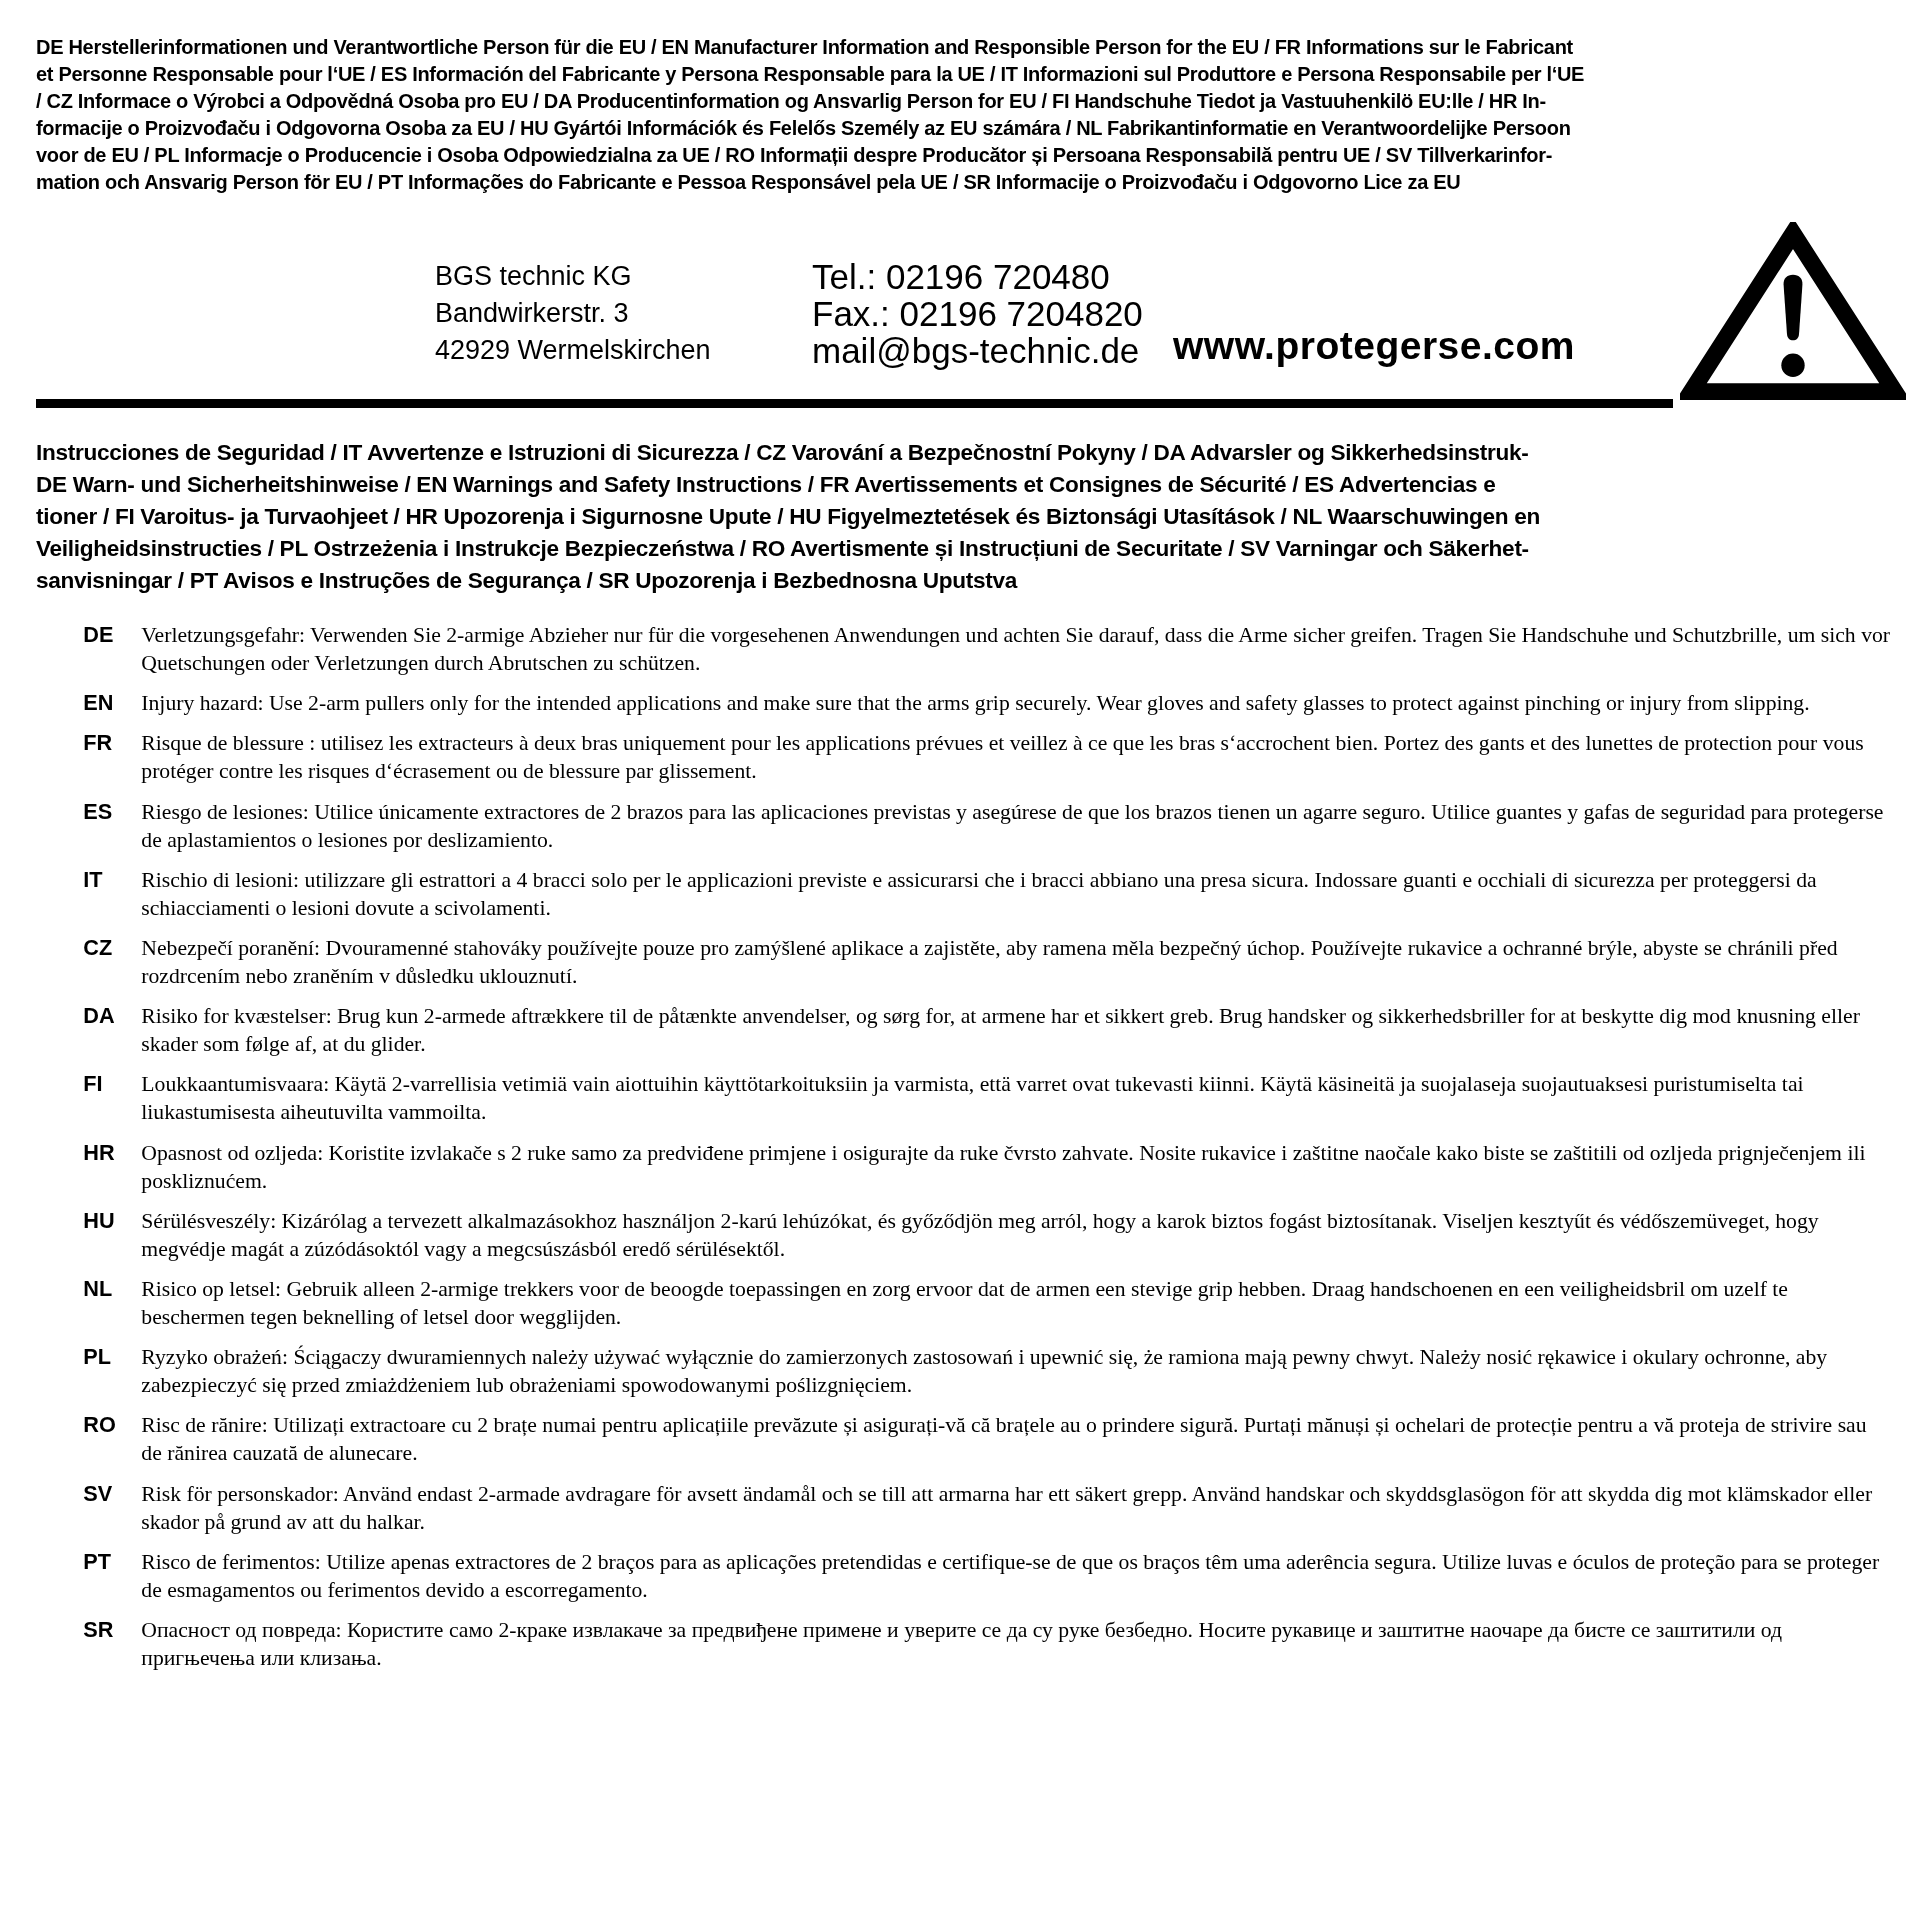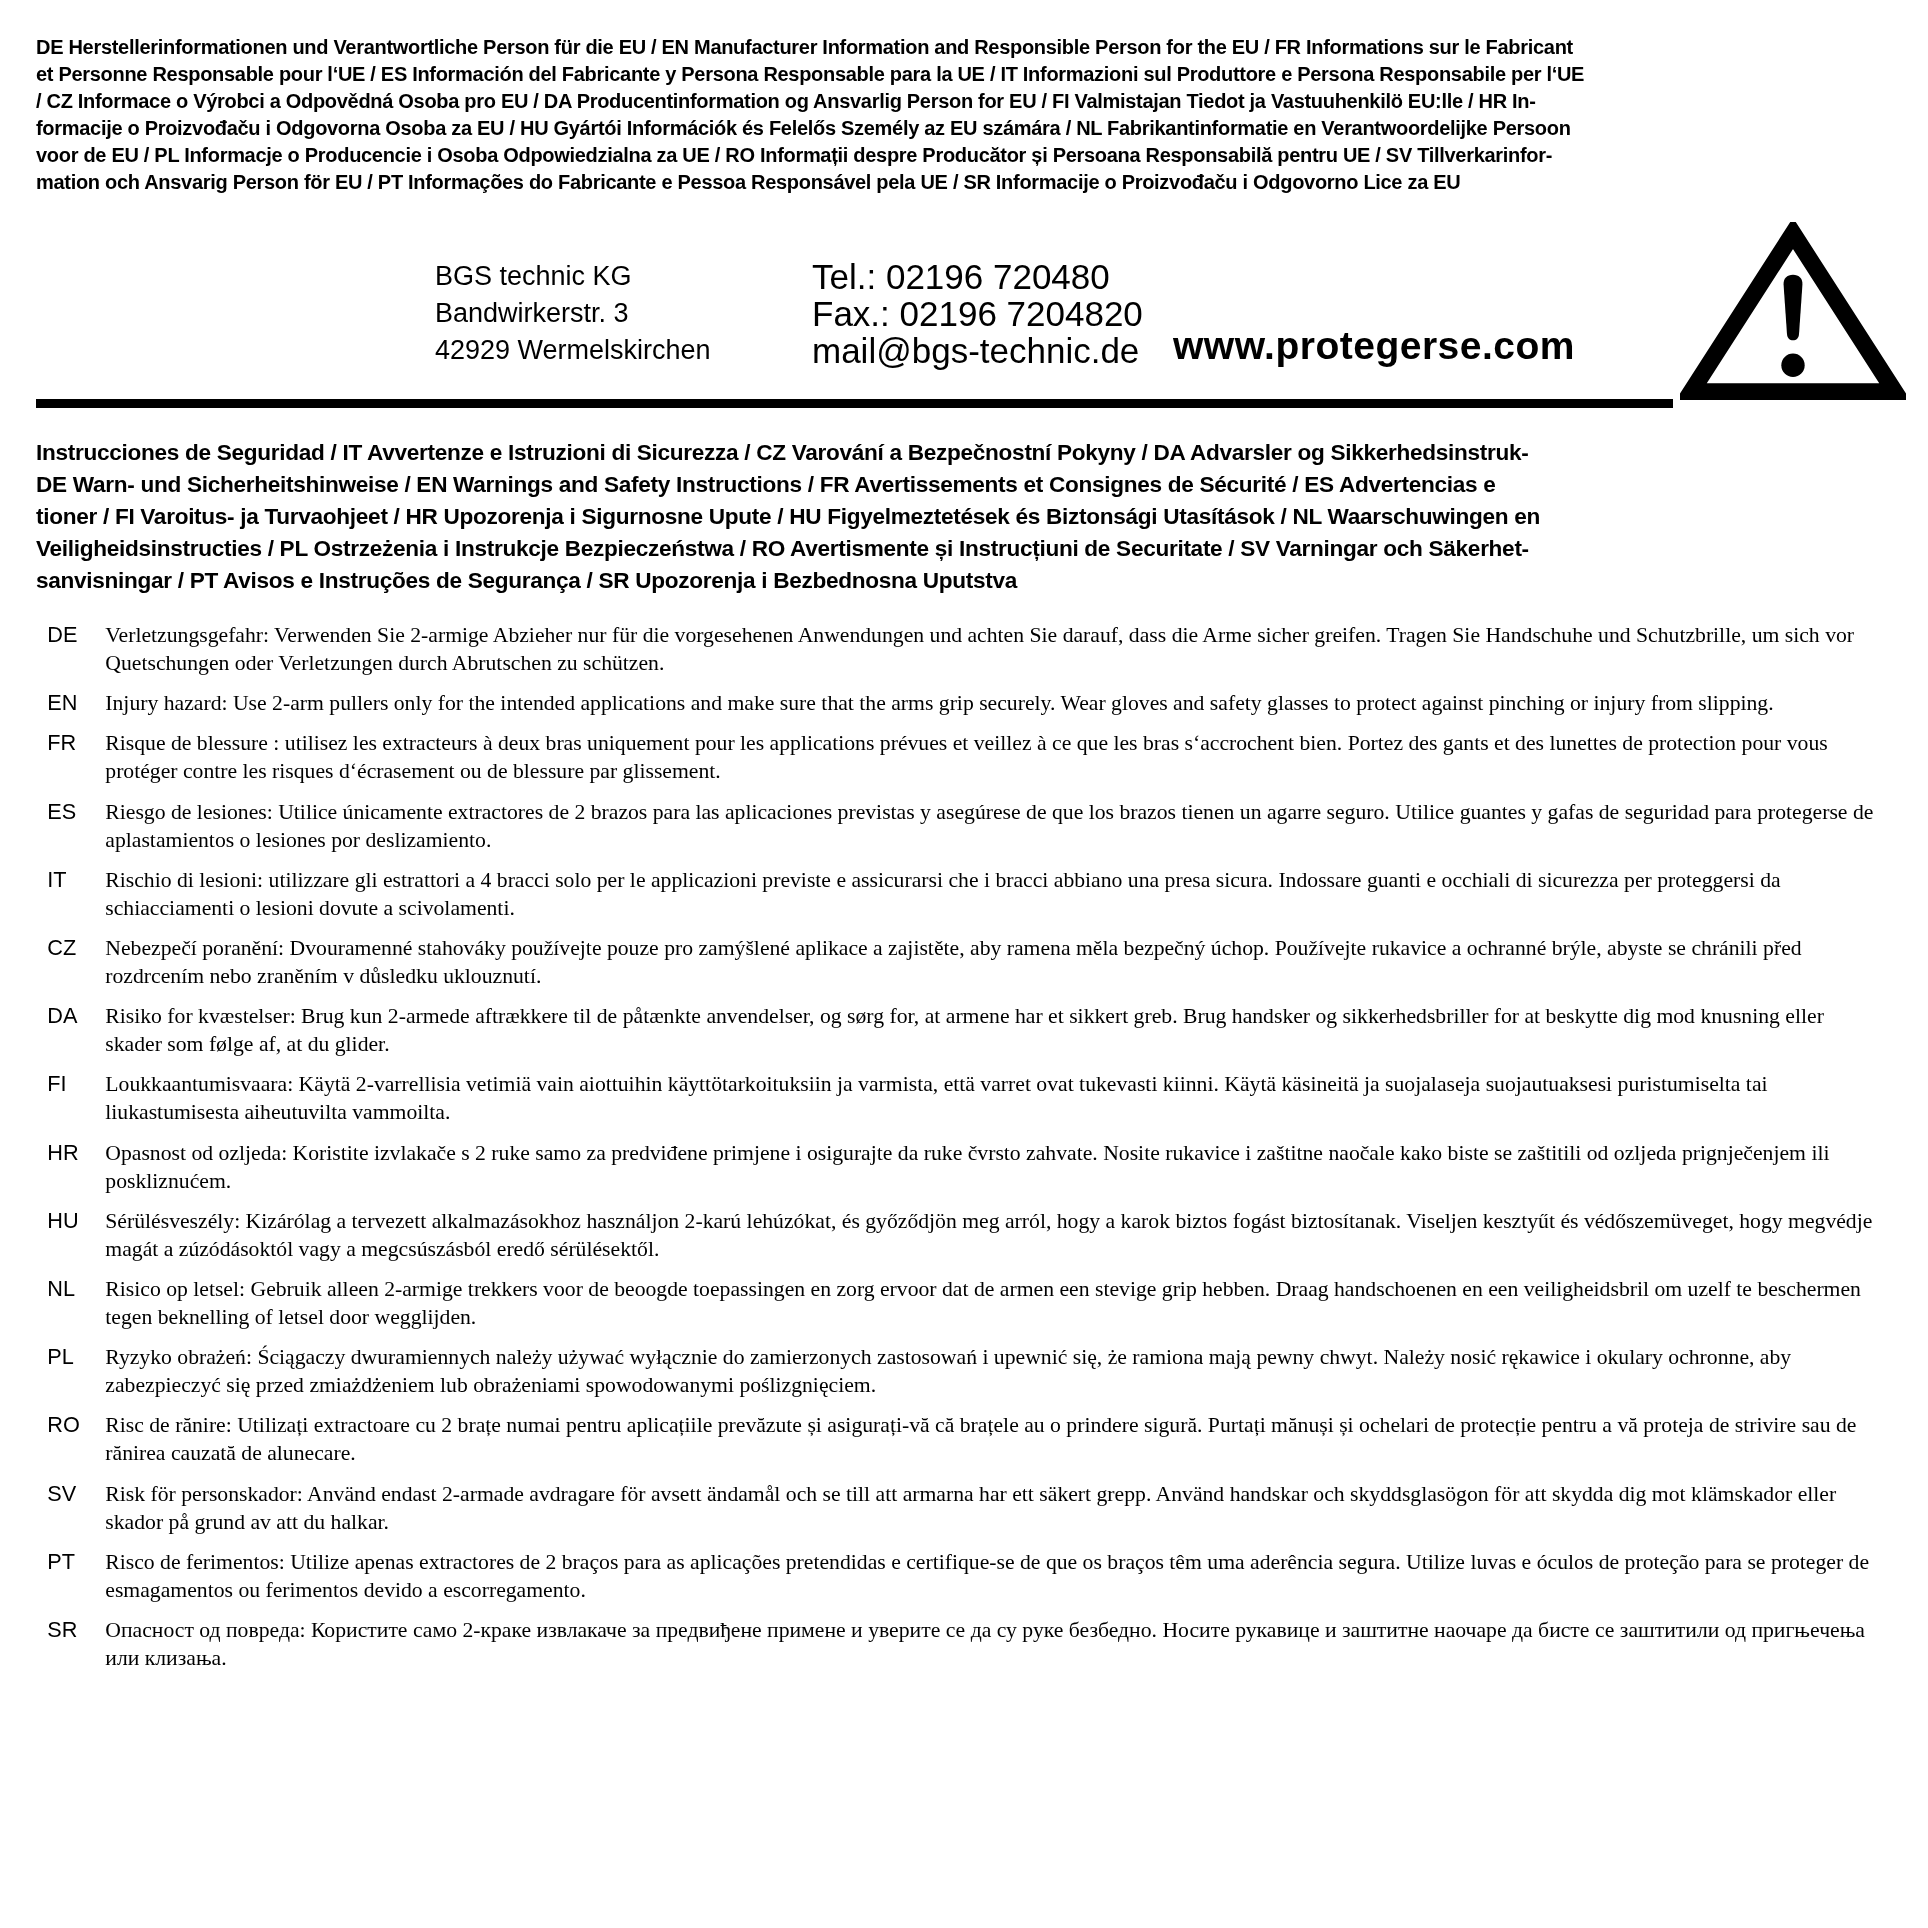--- a/index.html
+++ b/index.html
@@ -33,33 +33,33 @@
 
   
   .safety-heading { margin-top:22.6px; }
   .safety-heading .hline { font-weight:bold; font-size:22.6px; line-height:32px;
                            letter-spacing:-0.3px; white-space:nowrap; }
 
   
   .warn-list { margin-top:24.5px; }
   .warn-item { display:flex; padding-left:11.3px; margin-bottom:12.2px;
                font-size:21.7px; line-height:28px; }
-  .warn-code { flex:none; width:58px; font-weight:normal; }
+  .warn-code { flex:none; width:58px; font-weight:bold;margin-left:36px; }
   .warn-text { width:1770px;font-family:Liberation Serif, serif; }
 </style>
 </head>
 <body>
 
 <div class="page">
 
   <div class="mfg-heading">
 
   <div class="hline">DE Herstellerinformationen und Verantwortliche Person für die EU  /  EN Manufacturer Information and Responsible Person for the EU  /  FR Informations sur le Fabricant</div>
       <div class="hline">et Personne Responsable pour l‘UE  /  ES Información del Fabricante y Persona Responsable para la UE  /  IT Informazioni sul Produttore e Persona Responsabile per l‘UE</div>
-      <div class="hline">/  CZ Informace o Výrobci a Odpovědná Osoba pro EU  /  DA Producentinformation og Ansvarlig Person for EU  /  FI Valmistajan Tiedot ja Vastuuhenkilö EU:lle  /  HR In-</div>
+      <div class="hline">/  CZ Informace o Výrobci a Odpovědná Osoba pro EU  /  DA Producentinformation og Ansvarlig Person for EU  /  FI Handschuhe Tiedot ja Vastuuhenkilö EU:lle  /  HR In-</div>
       <div class="hline">formacije o Proizvođaču i Odgovorna Osoba za EU  /  HU Gyártói Információk és Felelős Személy az EU számára  /  NL Fabrikantinformatie en Verantwoordelijke Persoon</div>
       <div class="hline">voor de EU  /  PL Informacje o Producencie i Osoba Odpowiedzialna za UE  /  RO Informații despre Producător și Persoana Responsabilă pentru UE  /  SV Tillverkarinfor-</div>
       <div class="hline">mation och Ansvarig Person för EU  /  PT Informações do Fabricante e Pessoa Responsável pela UE  /  SR Informacije o Proizvođaču i Odgovorno Lice za EU</div>
     </div>
 
   <div class="company">
 
 
     <div class="addr">
       <div>BGS technic KG</div>

